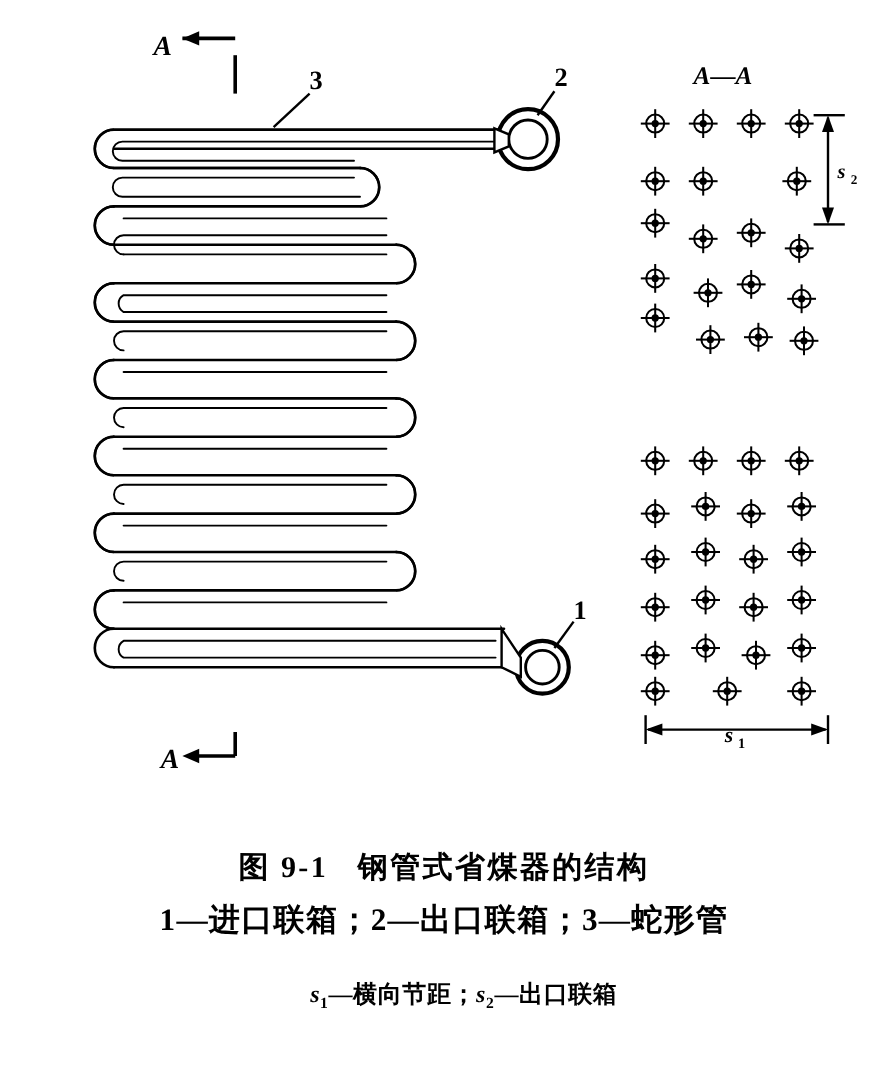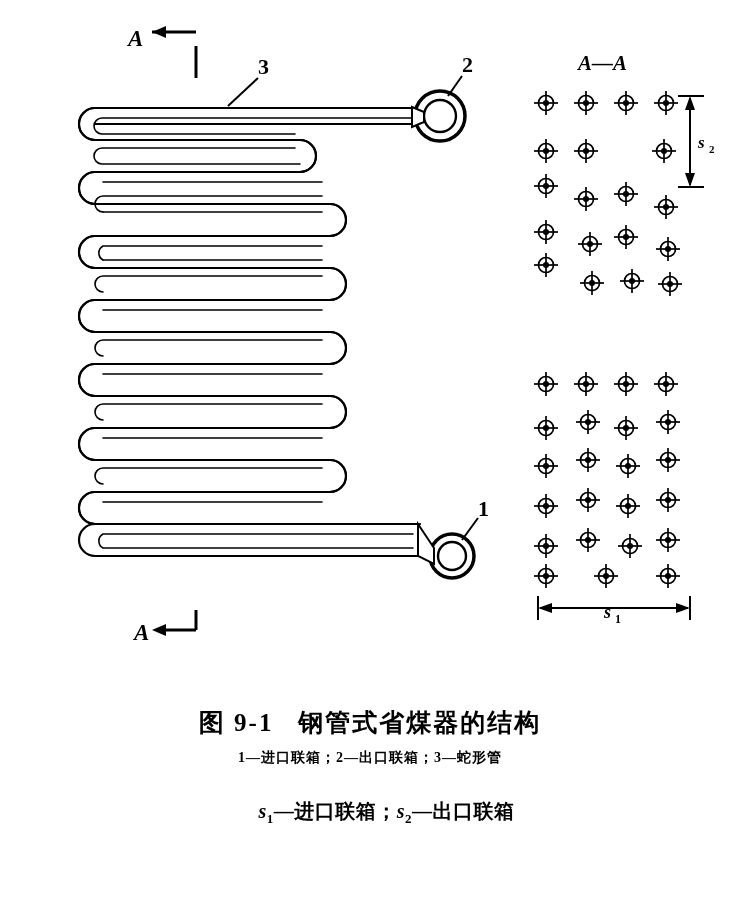--- a/index.html
+++ b/index.html
@@ -37,21 +37,21 @@
   .caption-title {
     font-family: "Liberation Serif", serif;
     font-size: 25px;
     font-weight: bold;
     letter-spacing: 2px;
     margin-bottom: 10px;
     white-space: pre;
   }
   .caption-line2 {
     font-family: "Liberation Serif", serif;
-    font-size: 14px;
+    font-size: 26px;
     font-weight: bold;
     letter-spacing: 1px;
     margin-bottom: 8px;
     white-space: pre;
   }
   .caption-line3 {
     font-family: "Liberation Serif", serif;
     font-size: 20px;
     font-weight: bold;
     letter-spacing: 0.5px;
@@ -470,17 +470,17 @@
       <text class="lbl" x="604" y="618" font-size="18" font-style="italic">s</text>
       <text class="lbl" x="615" y="623" font-size="12">1</text>
     </g>
 
   </svg>
 
   <div class="caption-block">
     <div class="caption-title">图 9-1   钢管式省煤器的结构</div>
     <div class="caption-line2">1—进口联箱；2—出口联箱；3—蛇形管</div>
     <div class="caption-line3">
-      <span class="ital">s</span><span class="sub">1</span><span>—进口联箱；</span><span class="ital">s</span><span class="sub">2</span><span>—出口联箱</span>
+      <span class="ital">s</span><span class="sub">1</span><span>—横向节距；</span><span class="ital">s</span><span class="sub">2</span><span>—出口联箱</span>
     </div>
   </div>
 
 </div>
 
 </body></html>

